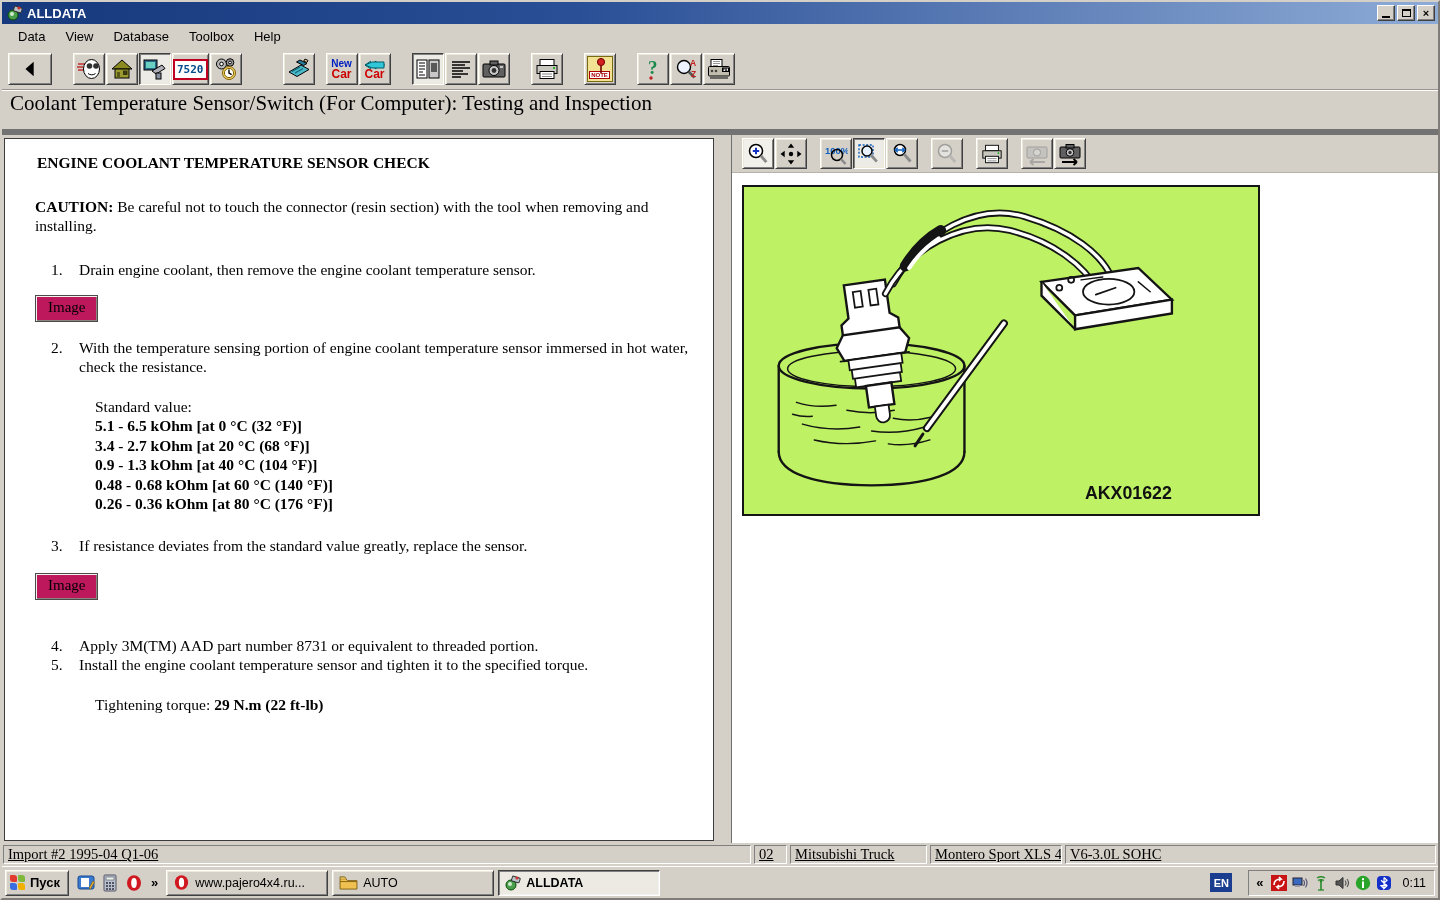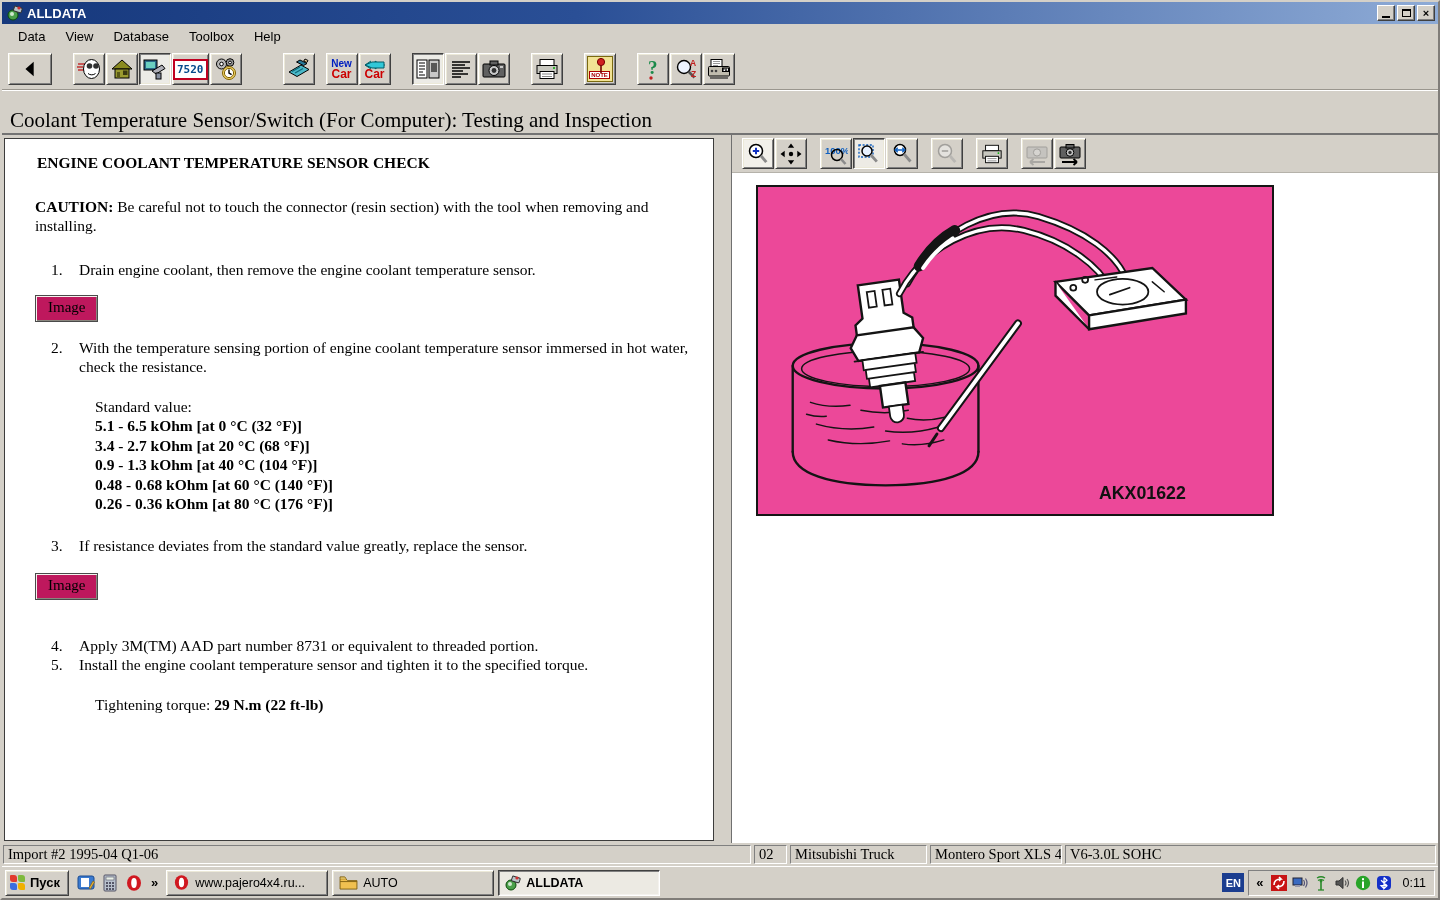--- a/index.html
+++ b/index.html
@@ -42,45 +42,45 @@
   .newcar .l2 { color:#cc0000; font-size:12px; display:block; }
   .carback { text-align:center; line-height:9px; }
   .carback .l2 { color:#cc0000; font-size:12px; font-weight:bold; display:block; }
   .noteico { width:26px; height:26px; background:#f2e394; border:1px solid #7a6a10; position:relative;
              display:flex; align-items:flex-end; justify-content:center; }
   .noteico .pin { position:absolute; top:1px; left:7px; }
   .noteico .txt { font-size:6px; font-weight:bold; color:#a00; background:#fff; border:1px solid #a00;
                   padding:0 1px; margin-bottom:2px; }
 
   
-  .doctitle { height:45px; border-top:1px solid #fff; border-bottom:2px solid #737373;
+  .doctitle { height:45px; border-top:1px solid #fff; border-bottom:6px solid #737373;
               font-family:"Liberation Serif", serif; font-size:21px; color:#000;
-              display:flex; align-items:flex-end; padding-left:8px; flex:0 0 auto; background:#d4d0c8; }
+              display:flex; align-items:flex-start; padding-left:8px; flex:0 0 auto; background:#d4d0c8; }
 
   
   .main { position:relative; flex:1 1 auto; background:#d4d0c8; }
   .content-pane { position:absolute; left:2px; top:3px; width:710px; bottom:2px; background:#fff;
                   border:1px solid #3c3c3c; font-family:"Liberation Serif", serif; font-size:15.5px;
                   line-height:19.5px; color:#000; padding:8px 18px 0 30px; overflow:hidden; }
   .splitter { position:absolute; left:712px; top:0; width:18px; bottom:0; background:#d4d0c8;
               border-right:1px solid #707070; }
   .viewer-pane { position:absolute; left:730px; right:0; top:0; bottom:0; background:#fff; }
   .viewer-toolbar { height:38px; background:#d4d0c8; display:flex; align-items:center; padding-left:10px;
                     border-bottom:1px solid #b5b2aa; }
   .vbtn { width:32px; height:31px; background:#d4d0c8; border:1px solid; border-color:#fff #404040 #404040 #fff;
           box-shadow:inset 1px 1px 0 #ece9d8, inset -1px -1px 0 #808080;
           display:flex; align-items:center; justify-content:center; margin-right:1px; }
   .vbtn.active { background:#f2f0ea; }
   .vbtn.pressed { border-color:#404040 #fff #fff #404040;
           box-shadow:inset 1px 1px 0 #808080, inset -1px -1px 0 #ece9d8; background:#edebe5; }
   .vbtn.disabled svg { opacity:.5; filter:grayscale(1); }
   .vgap { width:12px; }
 
-  .figure-frame { position:absolute; left:24px; top:50px; width:518px; height:331px;
-                  border:2px solid #151515; background:#ec4899; }
+  .figure-frame { position:absolute; left:10px; top:50px; width:518px; height:331px;
+                  border:2px solid #151515; background:#bef264; }
   .figure-frame svg { display:block; width:100%; height:100%; }
 
   
   .a-heading { font-weight:bold; margin:6px 0 0 2px; }
   .a-caution { margin-top:24px; max-width:676px; }
   .a-caution b { font-weight:bold; }
   .step { display:flex; max-width:672px; }
   .step .num { flex:0 0 28px; margin-left:16px; }
   .step .txt { flex:1; }
   .m24 { margin-top:24px; } .m16 { margin-top:16px; } .m20 { margin-top:20px; }
@@ -90,21 +90,21 @@
              font-family:"Liberation Serif", serif; font-size:15px; padding:2px 12px 3px 12px; color:#000; }
   .stdvals { margin-left:60px; }
   .stdvals .bold { font-weight:bold; }
   .torque { margin-left:60px; }
   .torque b { font-weight:bold; }
 
   
   .statusbar { height:23px; flex:0 0 auto; background:#d4d0c8; display:flex; gap:3px; padding:2px 2px 2px 1px; }
   .seg { border:1px solid; border-color:#808080 #fff #fff #808080; background:#d4d0c8;
          font-family:"Liberation Serif", serif; font-size:14.5px; color:#000;
-         display:flex; align-items:center; padding-left:4px; overflow:hidden; white-space:nowrap; }
+         display:flex; align-items:center; padding-left:4px; overflow:hidden; white-space:nowrap;text-decoration:underline; }
   .seg1 { width:748px; } .seg2 { width:33px; } .seg3 { width:137px; } .seg4 { width:132px; } .seg5 { flex:1; }
 
   
   .taskbar { height:32px; flex:0 0 auto; background:#d4d0c8; border-top:1px solid #fff;
              display:flex; align-items:center; padding:0 3px; }
   .startbtn { height:26px; padding:0 8px 0 4px; display:flex; align-items:center; gap:4px;
               background:#d4d0c8; border:1px solid; border-color:#fff #404040 #404040 #fff;
               box-shadow:inset 1px 1px 0 #ece9d8, inset -1px -1px 0 #808080;
               font-weight:bold; font-size:13px; }
   .xpflag { width:16px; height:16px; display:grid; grid-template-columns:7px 7px; grid-template-rows:7px 7px; gap:1px; }
@@ -113,21 +113,21 @@
   .xpflag .b { background:#3a6de0; } .xpflag .y { background:#f0b000; }
   .ql { display:flex; align-items:center; gap:6px; margin:0 6px 0 8px; }
   .chev { font-size:13px; font-weight:bold; color:#000; padding:0 2px; }
   .taskbtn { height:26px; width:162px; margin-right:4px; display:flex; align-items:center; gap:5px; padding:0 6px;
              background:#d4d0c8; border:1px solid; border-color:#fff #404040 #404040 #fff;
              box-shadow:inset 1px 1px 0 #ece9d8, inset -1px -1px 0 #808080;
              font-size:12.5px; white-space:nowrap; overflow:hidden; }
   .taskbtn.active { border-color:#404040 #fff #fff #404040;
              box-shadow:inset 1px 1px 0 #808080, inset -1px -1px 0 #f4f2ee;
              background:#eceae3; font-weight:bold; }
-  .tray { margin-left:auto; display:flex; align-items:center; gap:4px; }
+  .tray { margin-left:auto; display:flex; align-items:center; gap:16px; }
   .enbox { width:22px; height:19px; background:#1b3d8f; color:#fff; font-size:11px; font-weight:bold;
            display:flex; align-items:center; justify-content:center; }
   .trayinset { height:26px; border:1px solid; border-color:#808080 #fff #fff #808080;
                display:flex; align-items:center; gap:5px; padding:0 8px 0 5px; }
   .clock { font-size:12.5px; padding-left:6px; }
 
   svg { display:block; }
 </style>
 </head>
 <body>

